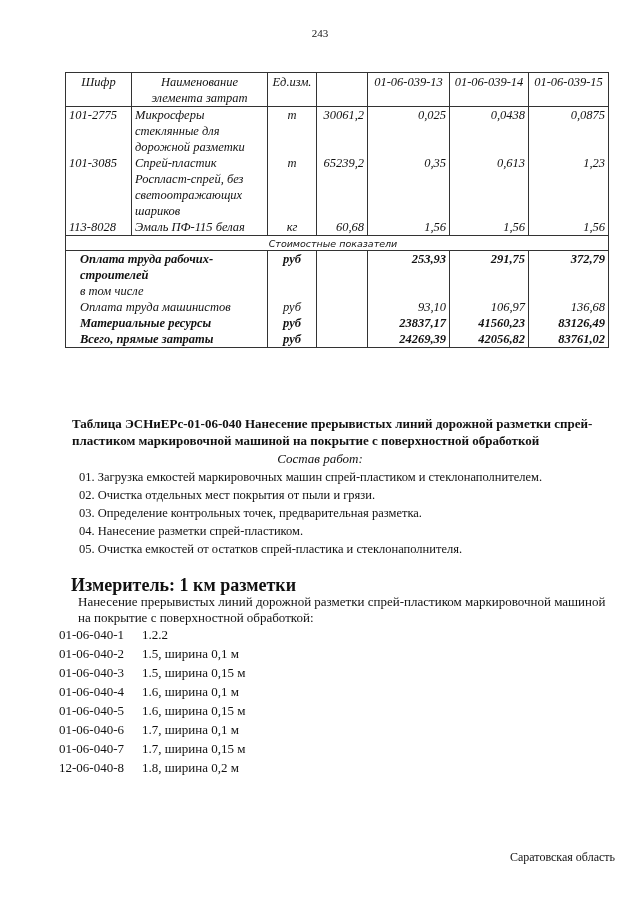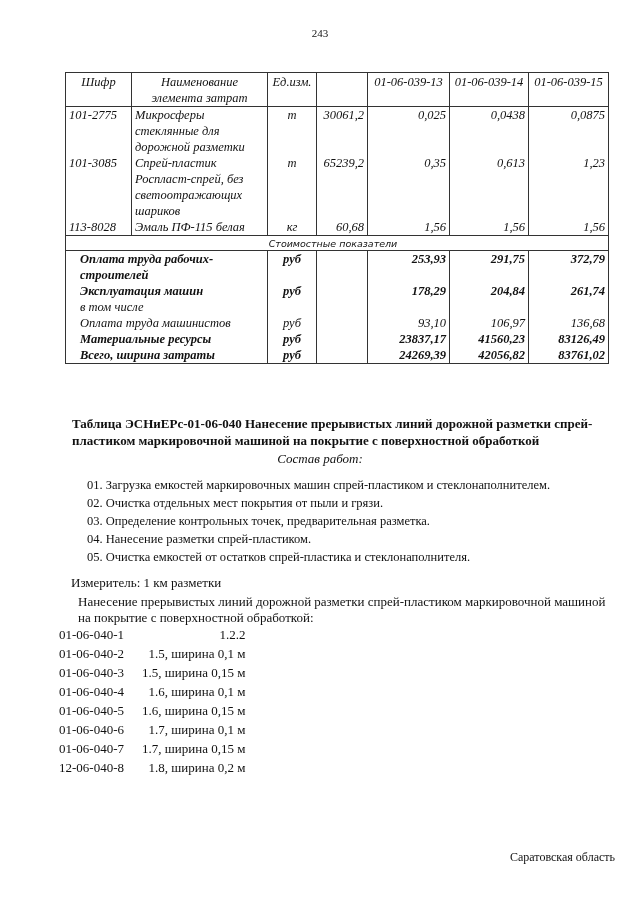--- a/index.html
+++ b/index.html
@@ -10,26 +10,26 @@
   table.cost td { border: 1px solid #333; padding: 0 3px; vertical-align: top; line-height: 16px; font-size: 12.5px; }
   table.cost td.noh { border-top: none; border-bottom: none; }
   table.cost td.num { text-align: right; }
   table.cost td.ctr { text-align: center; }
   table.cost tr.head td { height: 30px; padding-top: 1px; }
   table.cost tr.head td.c { text-align: center; }
   table.cost td.sub { text-align: center; font-family: "DejaVu Sans", sans-serif; font-size: 9.5px; padding: 1px 8px 0 0; line-height: 13px; border-left:1px solid #333; border-right:1px solid #333;}
   .b { font-weight: bold; }
   .title { position: absolute; left: 72px; top: 415px; width: 530px; font-weight: bold; font-size: 13px; line-height: 17px; }
   .subtitle { position: absolute; left: 0; width: 640px; top: 451px; text-align: center; font-style: italic; font-size: 13px; }
-  .works { position: absolute; left: 79px; top: 468px; list-style: none; margin: 8px; padding: 0; }
+  .works { position: absolute; left: 79px; top: 468px; list-style: none; margin: 0; padding: 0; }
   .works li { font-size: 12.5px; line-height: 18px; }
-  .meter { position: absolute; left: 71px; top: 575px; font-weight: normal; font-size: 13px; }
+  .meter { position: absolute; left: 71px; top: 575px; font-weight: bold; font-size: 18px; }
   .desc { position: absolute; left: 78px; top: 594px; width: 530px; font-size: 13px; line-height: 16px; }
   .codes { position: absolute; left: 59px; top: 625px; }
-  .codes .row { display: flex; font-size: 13px; line-height: 19px; justify-content: space-between; }
+  .codes .row { display: flex; font-size: 13px; line-height: 19px; }
   .codes .code { width: 83px; }
   .footer { position: absolute; left: 510px; top: 850px; font-size: 12px; }
 </style>
 </head>
 <body>
 
 <div class="page-num">243</div>
 
 <table class="cost">
   <colgroup>
@@ -83,28 +83,20 @@
   </tr>
   <tr>
     <td colspan="2" class="b" style="border-bottom:none;padding-left:14px">Оплата труда рабочих-строителей</td>
     <td class="ctr b" style="border-bottom:none">руб</td>
     <td style="border-bottom:none"></td>
     <td class="num b" style="border-bottom:none">253,93</td>
     <td class="num b" style="border-bottom:none">291,75</td>
     <td class="num b" style="border-bottom:none">372,79</td>
   </tr>
   <tr>
-    <td colspan="2" class="noh b" style="padding-left:14px">Эксплуатация машин</td>
-    <td class="noh ctr b">руб</td>
-    <td class="noh"></td>
-    <td class="noh num b">178,29</td>
-    <td class="noh num b">204,84</td>
-    <td class="noh num b">261,74</td>
-  </tr>
-  <tr>
     <td colspan="2" class="noh" style="padding-left:14px">в том числе</td>
     <td class="noh ctr"></td>
     <td class="noh"></td>
     <td class="noh num"></td>
     <td class="noh num"></td>
     <td class="noh num"></td>
   </tr>
   <tr>
     <td colspan="2" class="noh" style="padding-left:14px">Оплата труда машинистов</td>
     <td class="noh ctr">руб</td>
@@ -115,21 +107,21 @@
   </tr>
   <tr>
     <td colspan="2" class="noh b" style="padding-left:14px">Материальные ресурсы</td>
     <td class="noh ctr b">руб</td>
     <td class="noh"></td>
     <td class="noh num b">23837,17</td>
     <td class="noh num b">41560,23</td>
     <td class="noh num b">83126,49</td>
   </tr>
   <tr>
-    <td colspan="2" class="b" style="border-top:none;padding-left:14px">Всего, ширина затраты</td>
+    <td colspan="2" class="b" style="border-top:none;padding-left:14px">Всего, прямые затраты</td>
     <td class="ctr b" style="border-top:none">руб</td>
     <td style="border-top:none"></td>
     <td class="num b" style="border-top:none">24269,39</td>
     <td class="num b" style="border-top:none">42056,82</td>
     <td class="num b" style="border-top:none">83761,02</td>
   </tr>
 </tbody>
   </table>
 
 <div class="title">Таблица  ЭСНиЕРс-01-06-040  Нанесение прерывистых линий дорожной разметки спрей-пластиком маркировочной машиной на покрытие с поверхностной обработкой</div>

